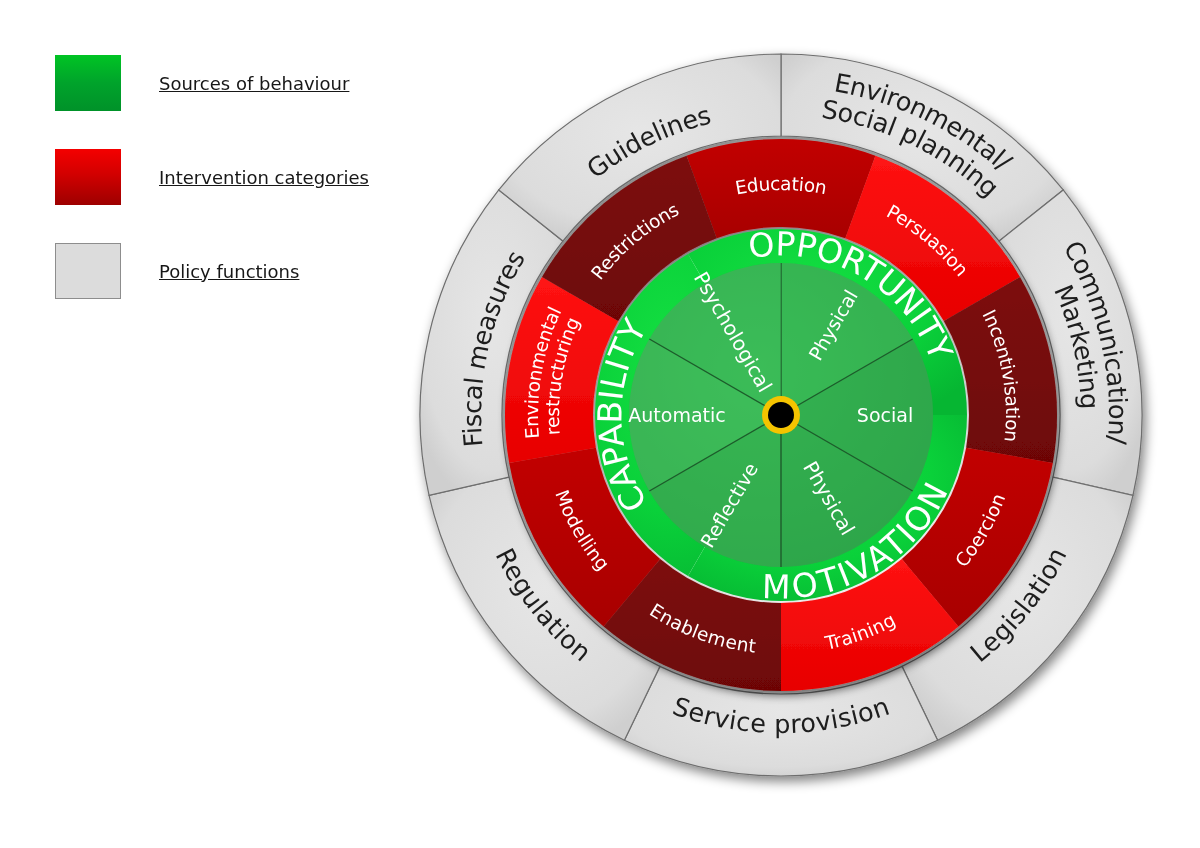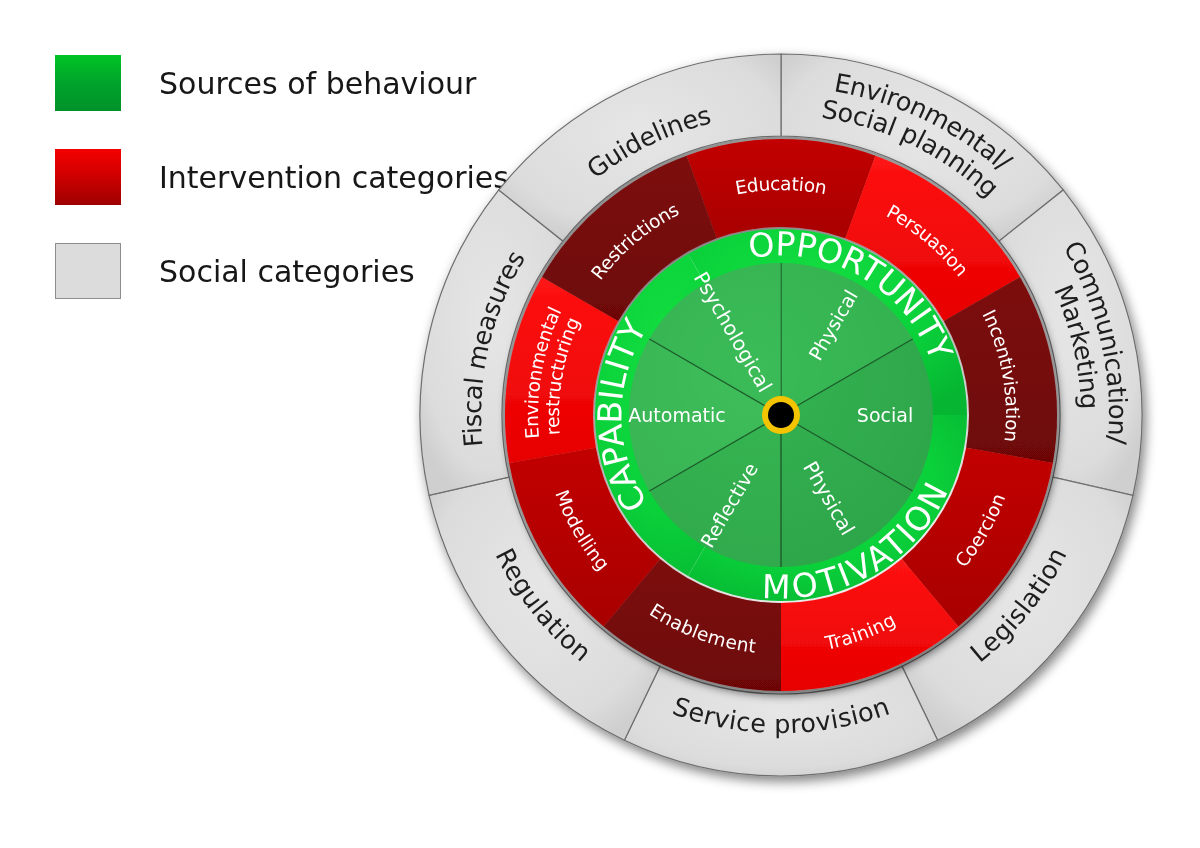--- a/index.html
+++ b/index.html
@@ -9,21 +9,21 @@
     overflow:hidden;position:relative;
   }
   #wheel-svg{position:absolute;left:0;top:0;width:1200px;height:848px;}
 
   .legend{position:absolute;left:55px;top:55px;}
   .legend-row{display:flex;align-items:center;height:56px;margin-bottom:38px;}
   .legend-swatch{width:66px;height:56px;flex:0 0 auto;}
   .legend-swatch.green{background:linear-gradient(to bottom,#00c424 0%,#00a32b 50%,#009229 100%);}
   .legend-swatch.red{background:linear-gradient(to bottom,#f40000 0%,#d20000 45%,#9d0000 100%);}
   .legend-swatch.grey{background:#dcdcdc;border:1px solid #8d8d8d;box-sizing:border-box;}
-  .legend-label{margin-left:38px;font-size:30px;color:#171717;white-space:nowrap;}
+  .legend-label{margin-left:38px;font-size:18px;color:#171717;white-space:nowrap;text-decoration:underline;}
 
   
   .policy-label{
     font-size:25.5px;fill:#1d1d1d;
   }
   .iv-label{ font-size:18.5px;fill:#ffffff; }
   .comb-label{ font-size:33px;fill:#ffffff;letter-spacing:1.2px; }
   .core-label{ font-size:19px;fill:#ffffff; }
   .core-label-big{ font-size:20px;fill:#ffffff; }
   text{ font-family:"DejaVu Sans","Liberation Sans",sans-serif; }
@@ -35,21 +35,21 @@
   <div class="legend-row">
     <div class="legend-swatch green"></div>
     <div class="legend-label">Sources of behaviour</div>
   </div>
   <div class="legend-row">
     <div class="legend-swatch red"></div>
     <div class="legend-label">Intervention categories</div>
   </div>
   <div class="legend-row">
     <div class="legend-swatch grey"></div>
-    <div class="legend-label">Social categories</div>
+    <div class="legend-label">Policy functions</div>
   </div>
 </div>
 
 <svg id="wheel-svg" viewBox="0 0 1200 848" xmlns="http://www.w3.org/2000/svg">
   <defs>
     <radialGradient id="gPolicy" cx="50%" cy="42%" r="62%">
       <stop offset="0%" stop-color="#e6e6e6"></stop>
       <stop offset="80%" stop-color="#dcdcdc"></stop>
       <stop offset="100%" stop-color="#cfcfcf"></stop>
     </radialGradient>

